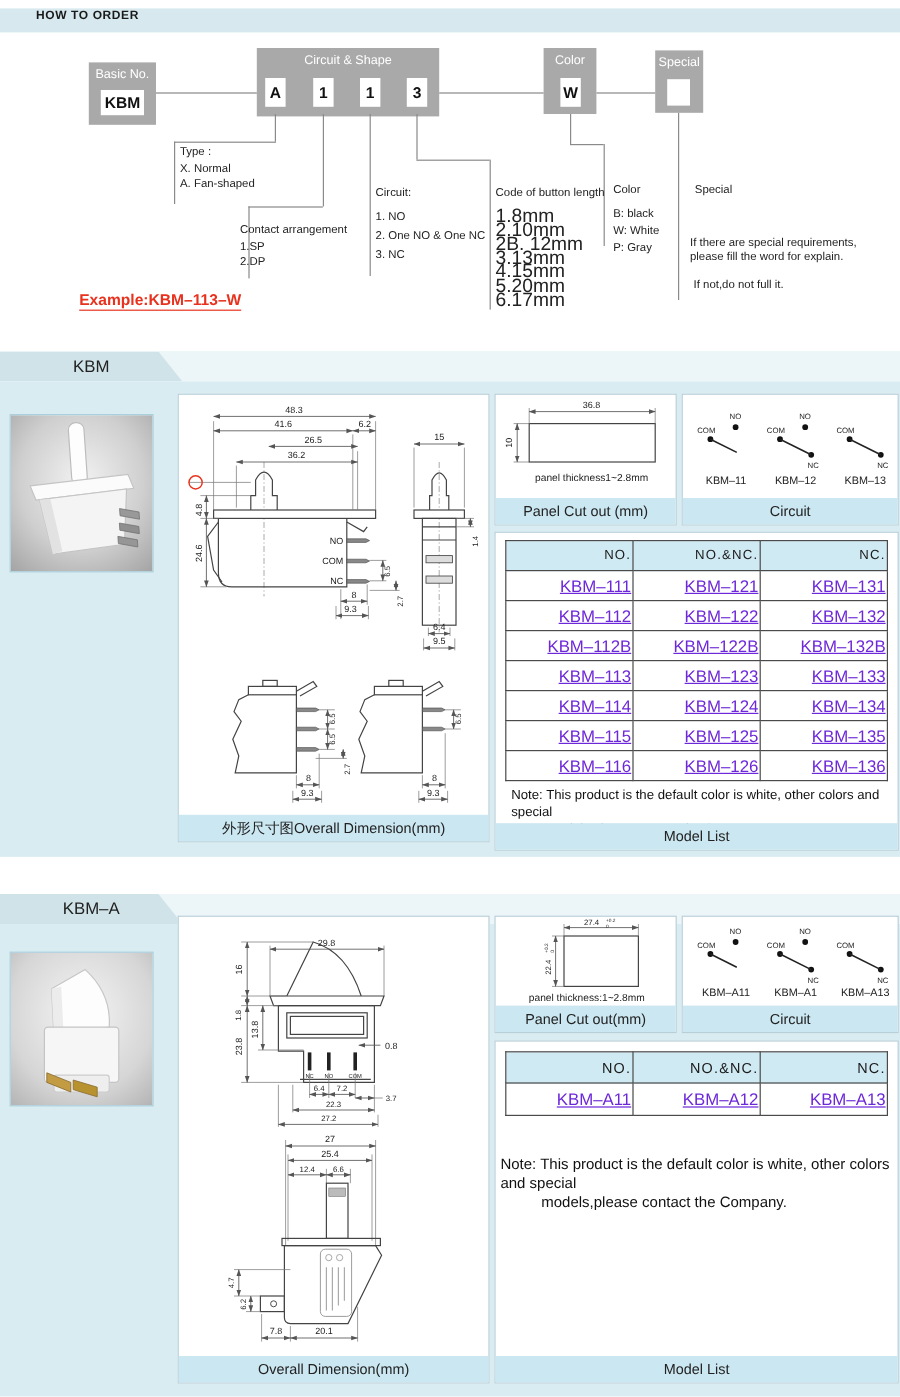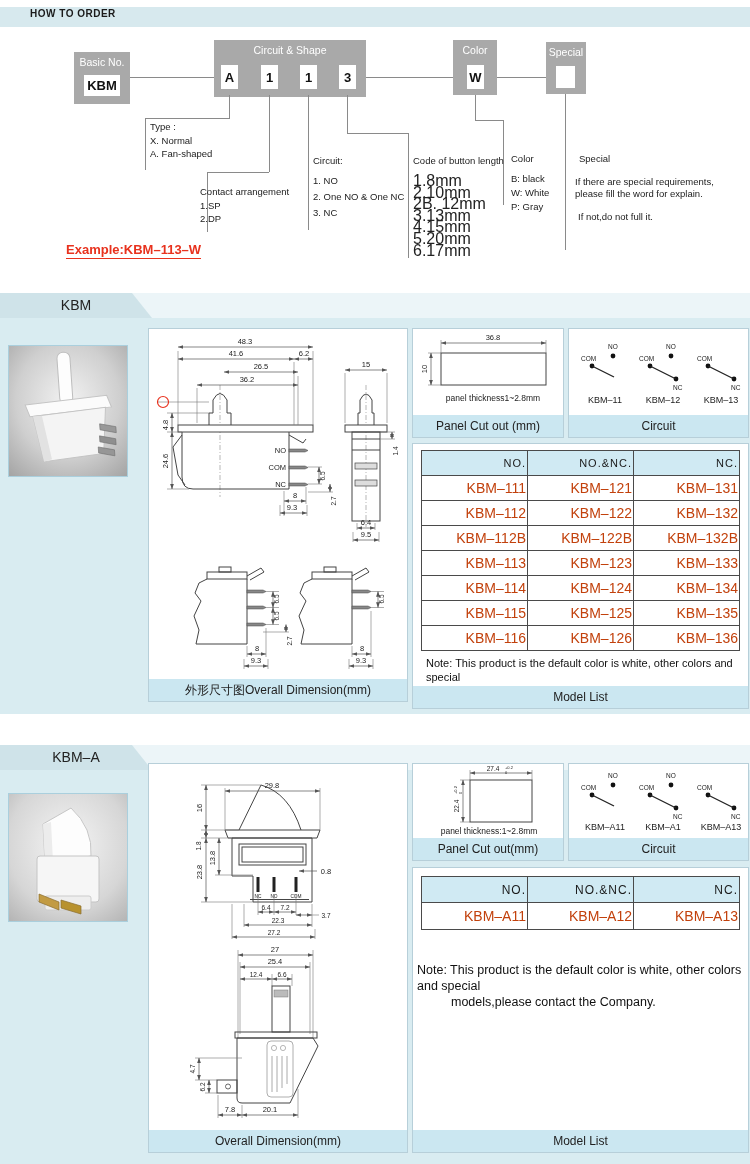--- a/index.html
+++ b/index.html
@@ -23,21 +23,21 @@
   .sectionbg{position:absolute;left:0;width:750px;background:#d9ecf1;}
   .tabrow{position:absolute;left:0;width:750px;height:25px;background:#ecf5f8;}
   .tab{position:absolute;left:0;top:0;width:152px;height:25px;background:#cfe3e9;clip-path:polygon(0 0,132px 0,152px 100%,0 100%);text-align:center;line-height:25px;font-size:14px;color:#222;}
   .panel{position:absolute;background:#fff;border:1px solid #b7cfd9;box-sizing:border-box;}
   .caption{position:absolute;left:0;right:0;bottom:0;height:22px;background:#cbe7f1;text-align:center;font-size:12px;line-height:22px;color:#222;}
   .photo{position:absolute;border:1px solid #aacfdd;box-sizing:border-box;}
   
   table.models{border-collapse:collapse;width:100%;table-layout:fixed;}
   table.models th,table.models td{border:1px solid #4a4a4a;text-align:right;}
   table.models th{background:#d0eaf3;font-weight:normal;font-size:11px;letter-spacing:1px;height:22px;}
-  table.models td{font-size:14px;height:22px;color:#c2410c;}
+  table.models td{font-size:14px;height:22px;color:#6d28d9;text-decoration:underline;}
   .notes{position:absolute;font-size:11px;line-height:14px;color:#111;}
   .notes2{position:absolute;font-size:12.5px;line-height:16px;color:#111;}
   
   svg{display:block;}
   svg text{font-family:"Liberation Sans",sans-serif;fill:#222;}
   .dim{stroke:#555;stroke-width:.7;}
   .ext{stroke:#777;stroke-width:.6;}
   .out{stroke:#444;stroke-width:1;fill:none;}
   .outf{stroke:#444;stroke-width:1;fill:#fff;}
   .cl{stroke:#888;stroke-width:.6;stroke-dasharray:5 2 1 2;}
@@ -130,21 +130,21 @@
     <div class="i">6.17mm</div>
   </div>
   <div class="anno" style="left:511px;top:153px;">
     <div class="t">Color</div>
     <div class="i" style="margin-top:9px;">B: black</div>
     <div class="i" style="margin-top:3px;">W: White</div>
     <div class="i" style="margin-top:3px;">P: Gray</div>
   </div>
   <div class="anno" style="left:575px;top:153px;width:165px;">
     <div class="t" style="margin-left:4px;">Special</div>
-    <div class="i" style="margin-top:12px;">If there are special requirements,</div>
+    <div class="i" style="margin-top:33px;">If there are special requirements,</div>
     <div class="i" style="margin-top:1px;">please fill the word for explain.</div>
     <div class="i" style="margin-top:12px;margin-left:3px;">If not,do not full it.</div>
   </div>
   <div class="example" style="left:66px;top:242px;">Example:KBM–113–W</div>
 
   <div class="sectionbg" style="top:293px;height:421px;"></div>
   <div class="tabrow" style="top:293px;">
     <div class="tab">KBM</div>
   </div>
 

